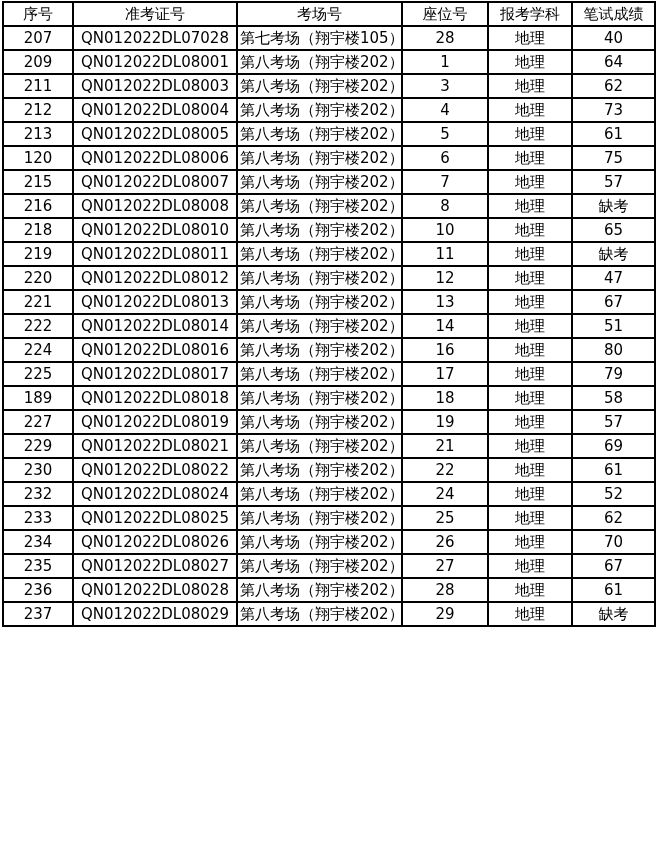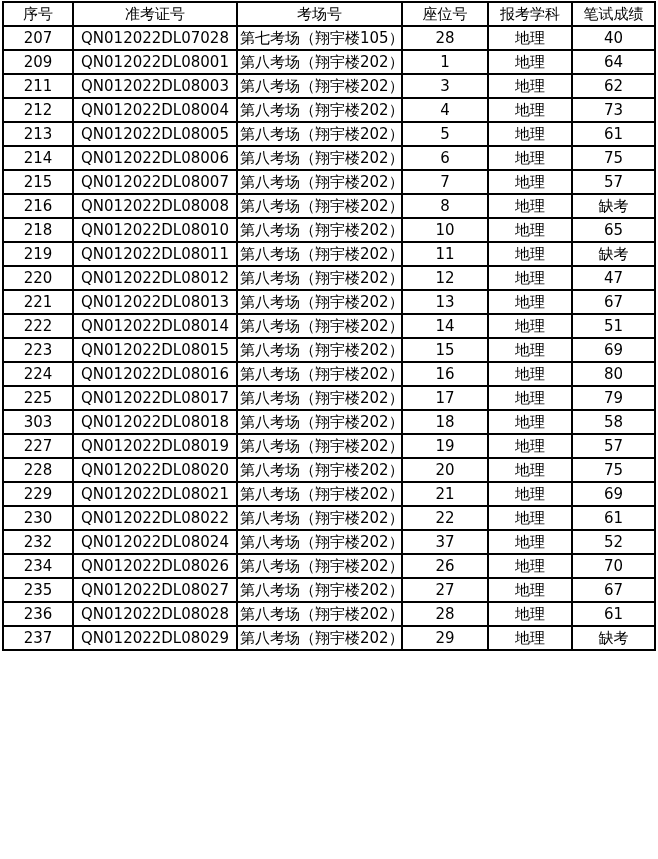--- a/index.html
+++ b/index.html
@@ -106,21 +106,21 @@
         </tr>
         <tr>
           <td>213</td>
           <td>QN012022DL08005</td>
           <td class="col-room">第八考场（翔宇楼202）</td>
           <td>5</td>
           <td>地理</td>
           <td>61</td>
         </tr>
         <tr>
-          <td>214</td>
+          <td>120</td>
           <td>QN012022DL08006</td>
           <td class="col-room">第八考场（翔宇楼202）</td>
           <td>6</td>
           <td>地理</td>
           <td>75</td>
         </tr>
         <tr>
           <td>215</td>
           <td>QN012022DL08007</td>
           <td class="col-room">第八考场（翔宇楼202）</td>
@@ -170,90 +170,82 @@
         </tr>
         <tr>
           <td>222</td>
           <td>QN012022DL08014</td>
           <td class="col-room">第八考场（翔宇楼202）</td>
           <td>14</td>
           <td>地理</td>
           <td>51</td>
         </tr>
         <tr>
-          <td>223</td>
-          <td>QN012022DL08015</td>
-          <td class="col-room">第八考场（翔宇楼202）</td>
-          <td>15</td>
-          <td>地理</td>
-          <td>69</td>
-        </tr>
-        <tr>
           <td>224</td>
           <td>QN012022DL08016</td>
           <td class="col-room">第八考场（翔宇楼202）</td>
           <td>16</td>
           <td>地理</td>
           <td>80</td>
         </tr>
         <tr>
           <td>225</td>
           <td>QN012022DL08017</td>
           <td class="col-room">第八考场（翔宇楼202）</td>
           <td>17</td>
           <td>地理</td>
           <td>79</td>
         </tr>
         <tr>
-          <td>303</td>
+          <td>189</td>
           <td>QN012022DL08018</td>
           <td class="col-room">第八考场（翔宇楼202）</td>
           <td>18</td>
           <td>地理</td>
           <td>58</td>
         </tr>
         <tr>
           <td>227</td>
           <td>QN012022DL08019</td>
           <td class="col-room">第八考场（翔宇楼202）</td>
           <td>19</td>
           <td>地理</td>
           <td>57</td>
         </tr>
         <tr>
-          <td>228</td>
-          <td>QN012022DL08020</td>
-          <td class="col-room">第八考场（翔宇楼202）</td>
-          <td>20</td>
-          <td>地理</td>
-          <td>75</td>
-        </tr>
-        <tr>
           <td>229</td>
           <td>QN012022DL08021</td>
           <td class="col-room">第八考场（翔宇楼202）</td>
           <td>21</td>
           <td>地理</td>
           <td>69</td>
         </tr>
         <tr>
           <td>230</td>
           <td>QN012022DL08022</td>
           <td class="col-room">第八考场（翔宇楼202）</td>
           <td>22</td>
           <td>地理</td>
           <td>61</td>
         </tr>
         <tr>
           <td>232</td>
           <td>QN012022DL08024</td>
           <td class="col-room">第八考场（翔宇楼202）</td>
-          <td>37</td>
+          <td>24</td>
           <td>地理</td>
           <td>52</td>
+        </tr>
+        <tr>
+          <td>233</td>
+          <td>QN012022DL08025</td>
+          <td class="col-room">第八考场（翔宇楼202）</td>
+          <td>25</td>
+          <td>地理</td>
+          <td>62</td>
         </tr>
         <tr>
           <td>234</td>
           <td>QN012022DL08026</td>
           <td class="col-room">第八考场（翔宇楼202）</td>
           <td>26</td>
           <td>地理</td>
           <td>70</td>
         </tr>
         <tr>

